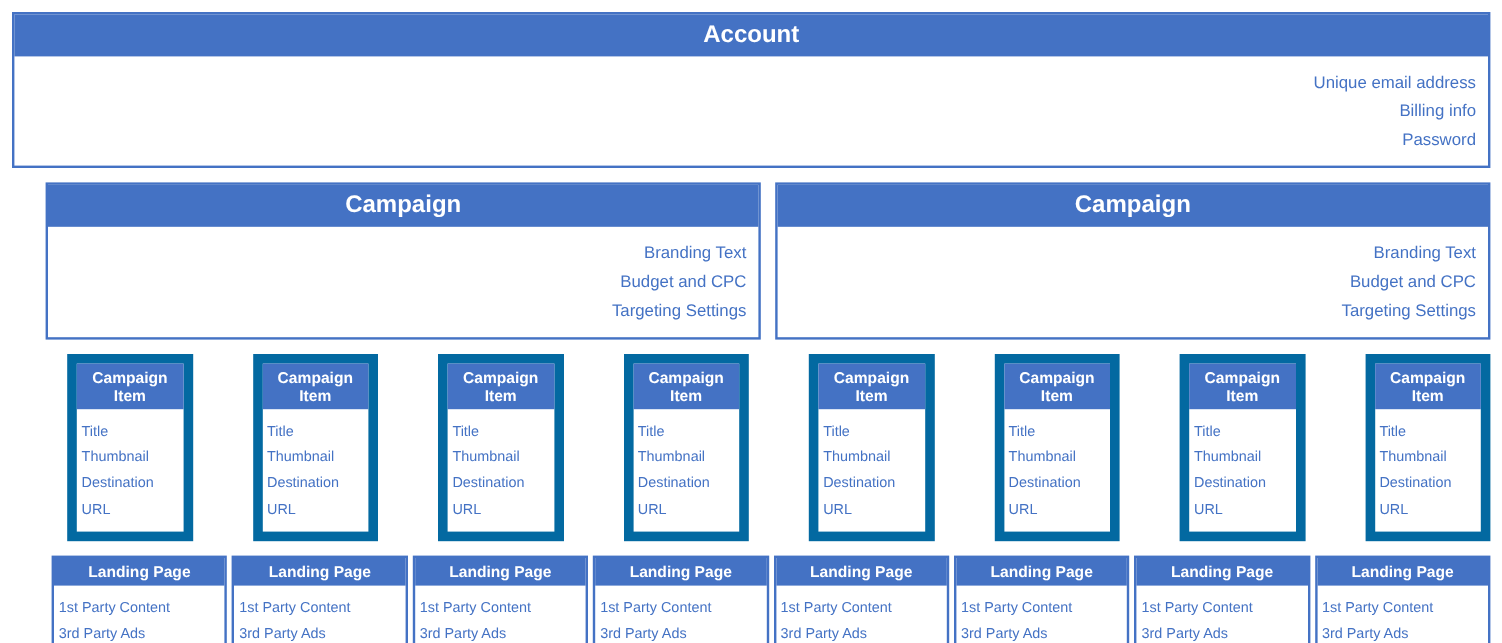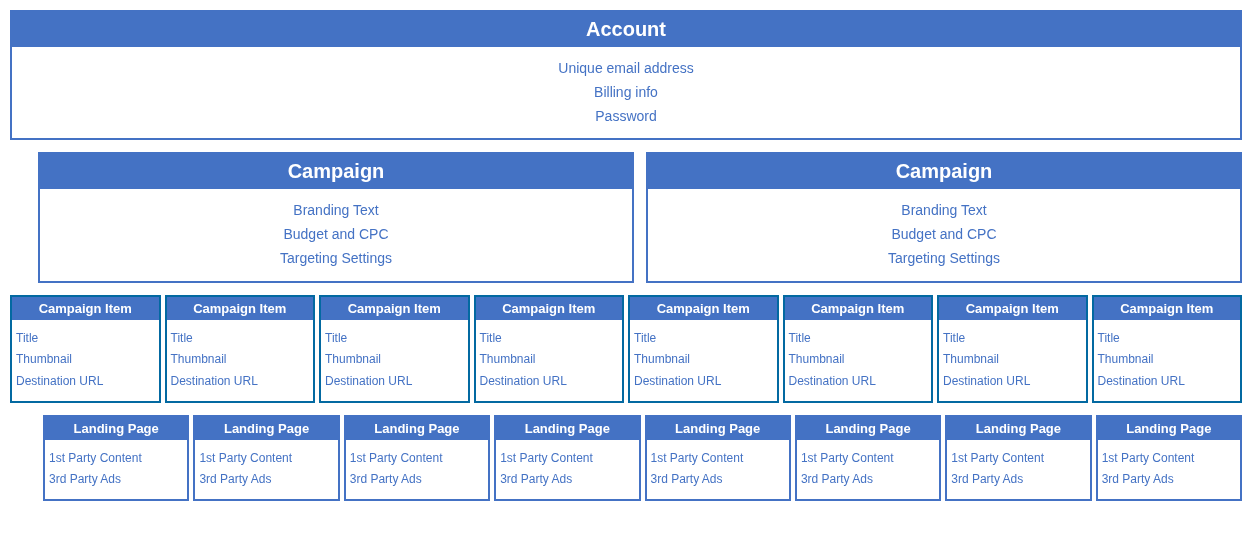--- a/index.html
+++ b/index.html
@@ -19,21 +19,21 @@
       background: #4472c4;
       color: #fff;
       font-size: 20px;
       font-weight: bold;
       text-align: center;
       padding: 6px 0;
     }
 
     .section-body {
       padding: 10px;
-      text-align: center;
+      text-align: right;
       color: #4472c4;
       font-size: 14px;
       line-height: 1.7;
     }
 
     .account-section {
       width: 100%;
     }
 
     .campaign-row {
@@ -49,21 +49,22 @@
     }
 
     .items-row {
       display: flex;
       gap: 4px;
       margin-bottom: 12px;
     }
 
     .item-block {
       flex: 1;
-      border: 2px solid #0369a1;
+      border: 8px solid #0369a1;
+      margin-left: 46px;
     }
 
     .item-header {
       background: #4472c4;
       color: #fff;
       font-size: 13px;
       font-weight: bold;
       text-align: center;
       padding: 4px 2px;
     }

